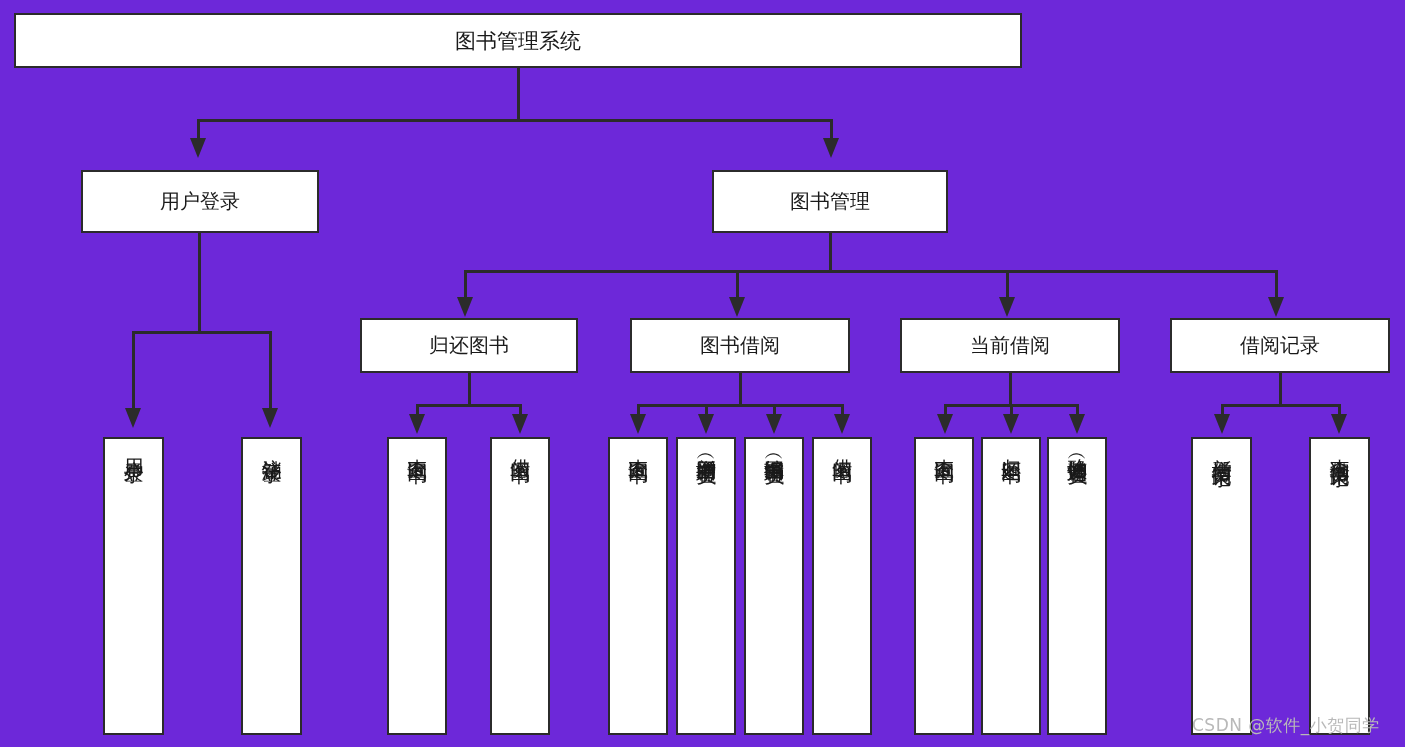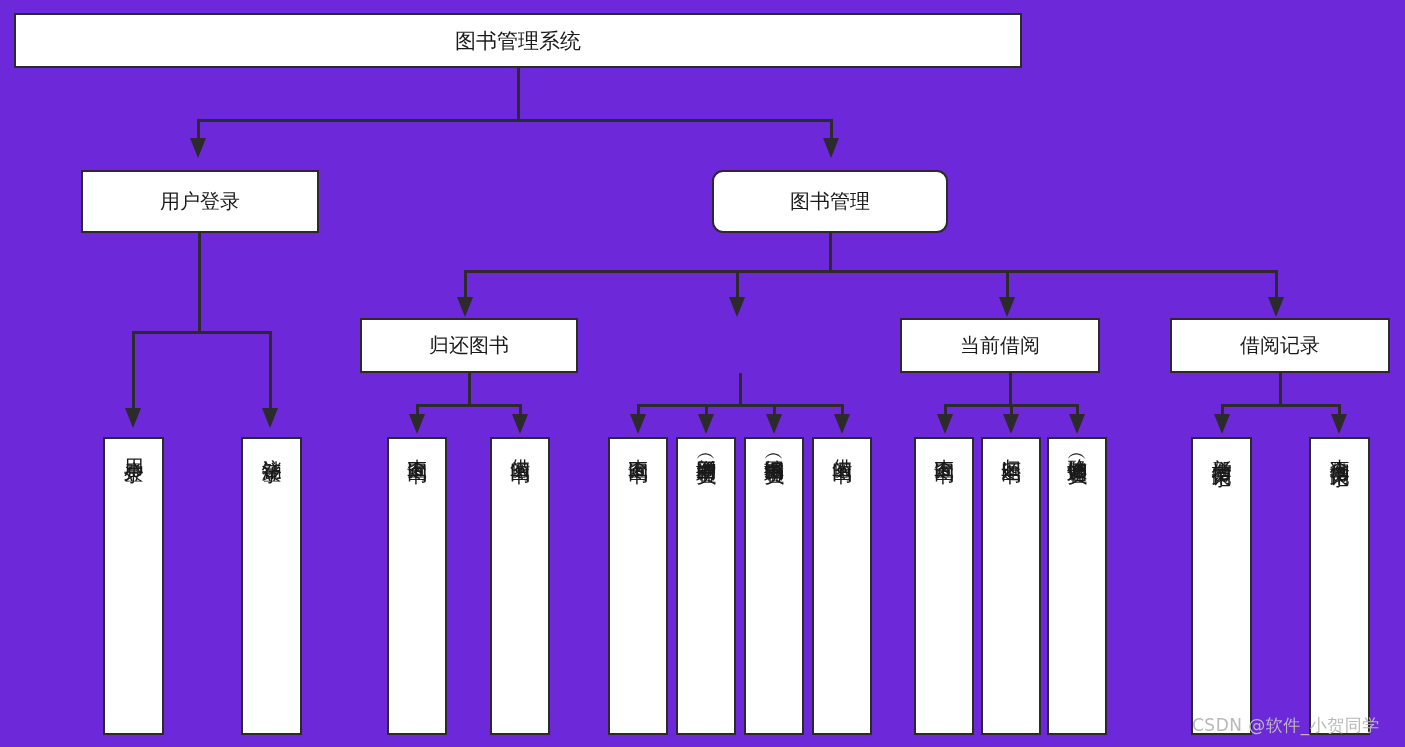--- a/index.html
+++ b/index.html
@@ -88,21 +88,21 @@
   <div class="hline" style="left:197px; top:119px; width:636px;"></div>
   <div class="vline" style="left:197px; top:119px; height:22px;"></div>
   <div class="arrow" style="left:190px; top:138px;"></div>
   <div class="vline" style="left:830px; top:119px; height:22px;"></div>
   <div class="arrow" style="left:823px; top:138px;"></div>
 
   <div class="node level-1" style="left:81px; top:170px; width:238px; height:63px;">
     <span>用户登录</span>
   </div>
 
-  <div class="node level-1" style="left:712px; top:170px; width:236px; height:63px;border-radius:11px;">
+  <div class="node level-1" style="left:712px; top:170px; width:236px; height:63px;">
     <span>图书管理</span>
   </div>
 
   <div class="vline" style="left:198px; top:233px; height:100px;"></div>
   <div class="hline" style="left:132px; top:331px; width:140px;"></div>
   <div class="vline" style="left:132px; top:331px; height:80px;"></div>
   <div class="arrow" style="left:125px; top:408px;"></div>
   <div class="vline" style="left:269px; top:331px; height:80px;"></div>
   <div class="arrow" style="left:262px; top:408px;"></div>
 
@@ -113,21 +113,24 @@
   <div class="vline" style="left:736px; top:270px; height:30px;"></div>
   <div class="arrow" style="left:729px; top:297px;"></div>
   <div class="vline" style="left:1006px; top:270px; height:30px;"></div>
   <div class="arrow" style="left:999px; top:297px;"></div>
   <div class="vline" style="left:1275px; top:270px; height:30px;"></div>
   <div class="arrow" style="left:1268px; top:297px;"></div>
 
   <div class="node level-2" style="left:360px; top:318px; width:218px; height:55px;">
     <span>归还图书</span>
   </div>
-  <div class="node level-2" style="left:900px; top:318px; width:200px; height:55px;">
+  <div class="node level-2" style="left:630px; top:318px; width:220px; height:55px;">
+    <span>图书借阅</span>
+  </div>
+  <div class="node level-2" style="left:900px; top:318px; width:220px; height:55px;">
     <span>当前借阅</span>
   </div>
   <div class="node level-2" style="left:1170px; top:318px; width:220px; height:55px;justify-content:center;">
     <span>借阅记录</span>
   </div>
 
   <div class="vline" style="left:468px; top:373px; height:34px;"></div>
   <div class="hline" style="left:416px; top:404px; width:106px;"></div>
   <div class="vline" style="left:416px; top:404px; height:12px;"></div>
   <div class="arrow" style="left:409px; top:414px;"></div>

